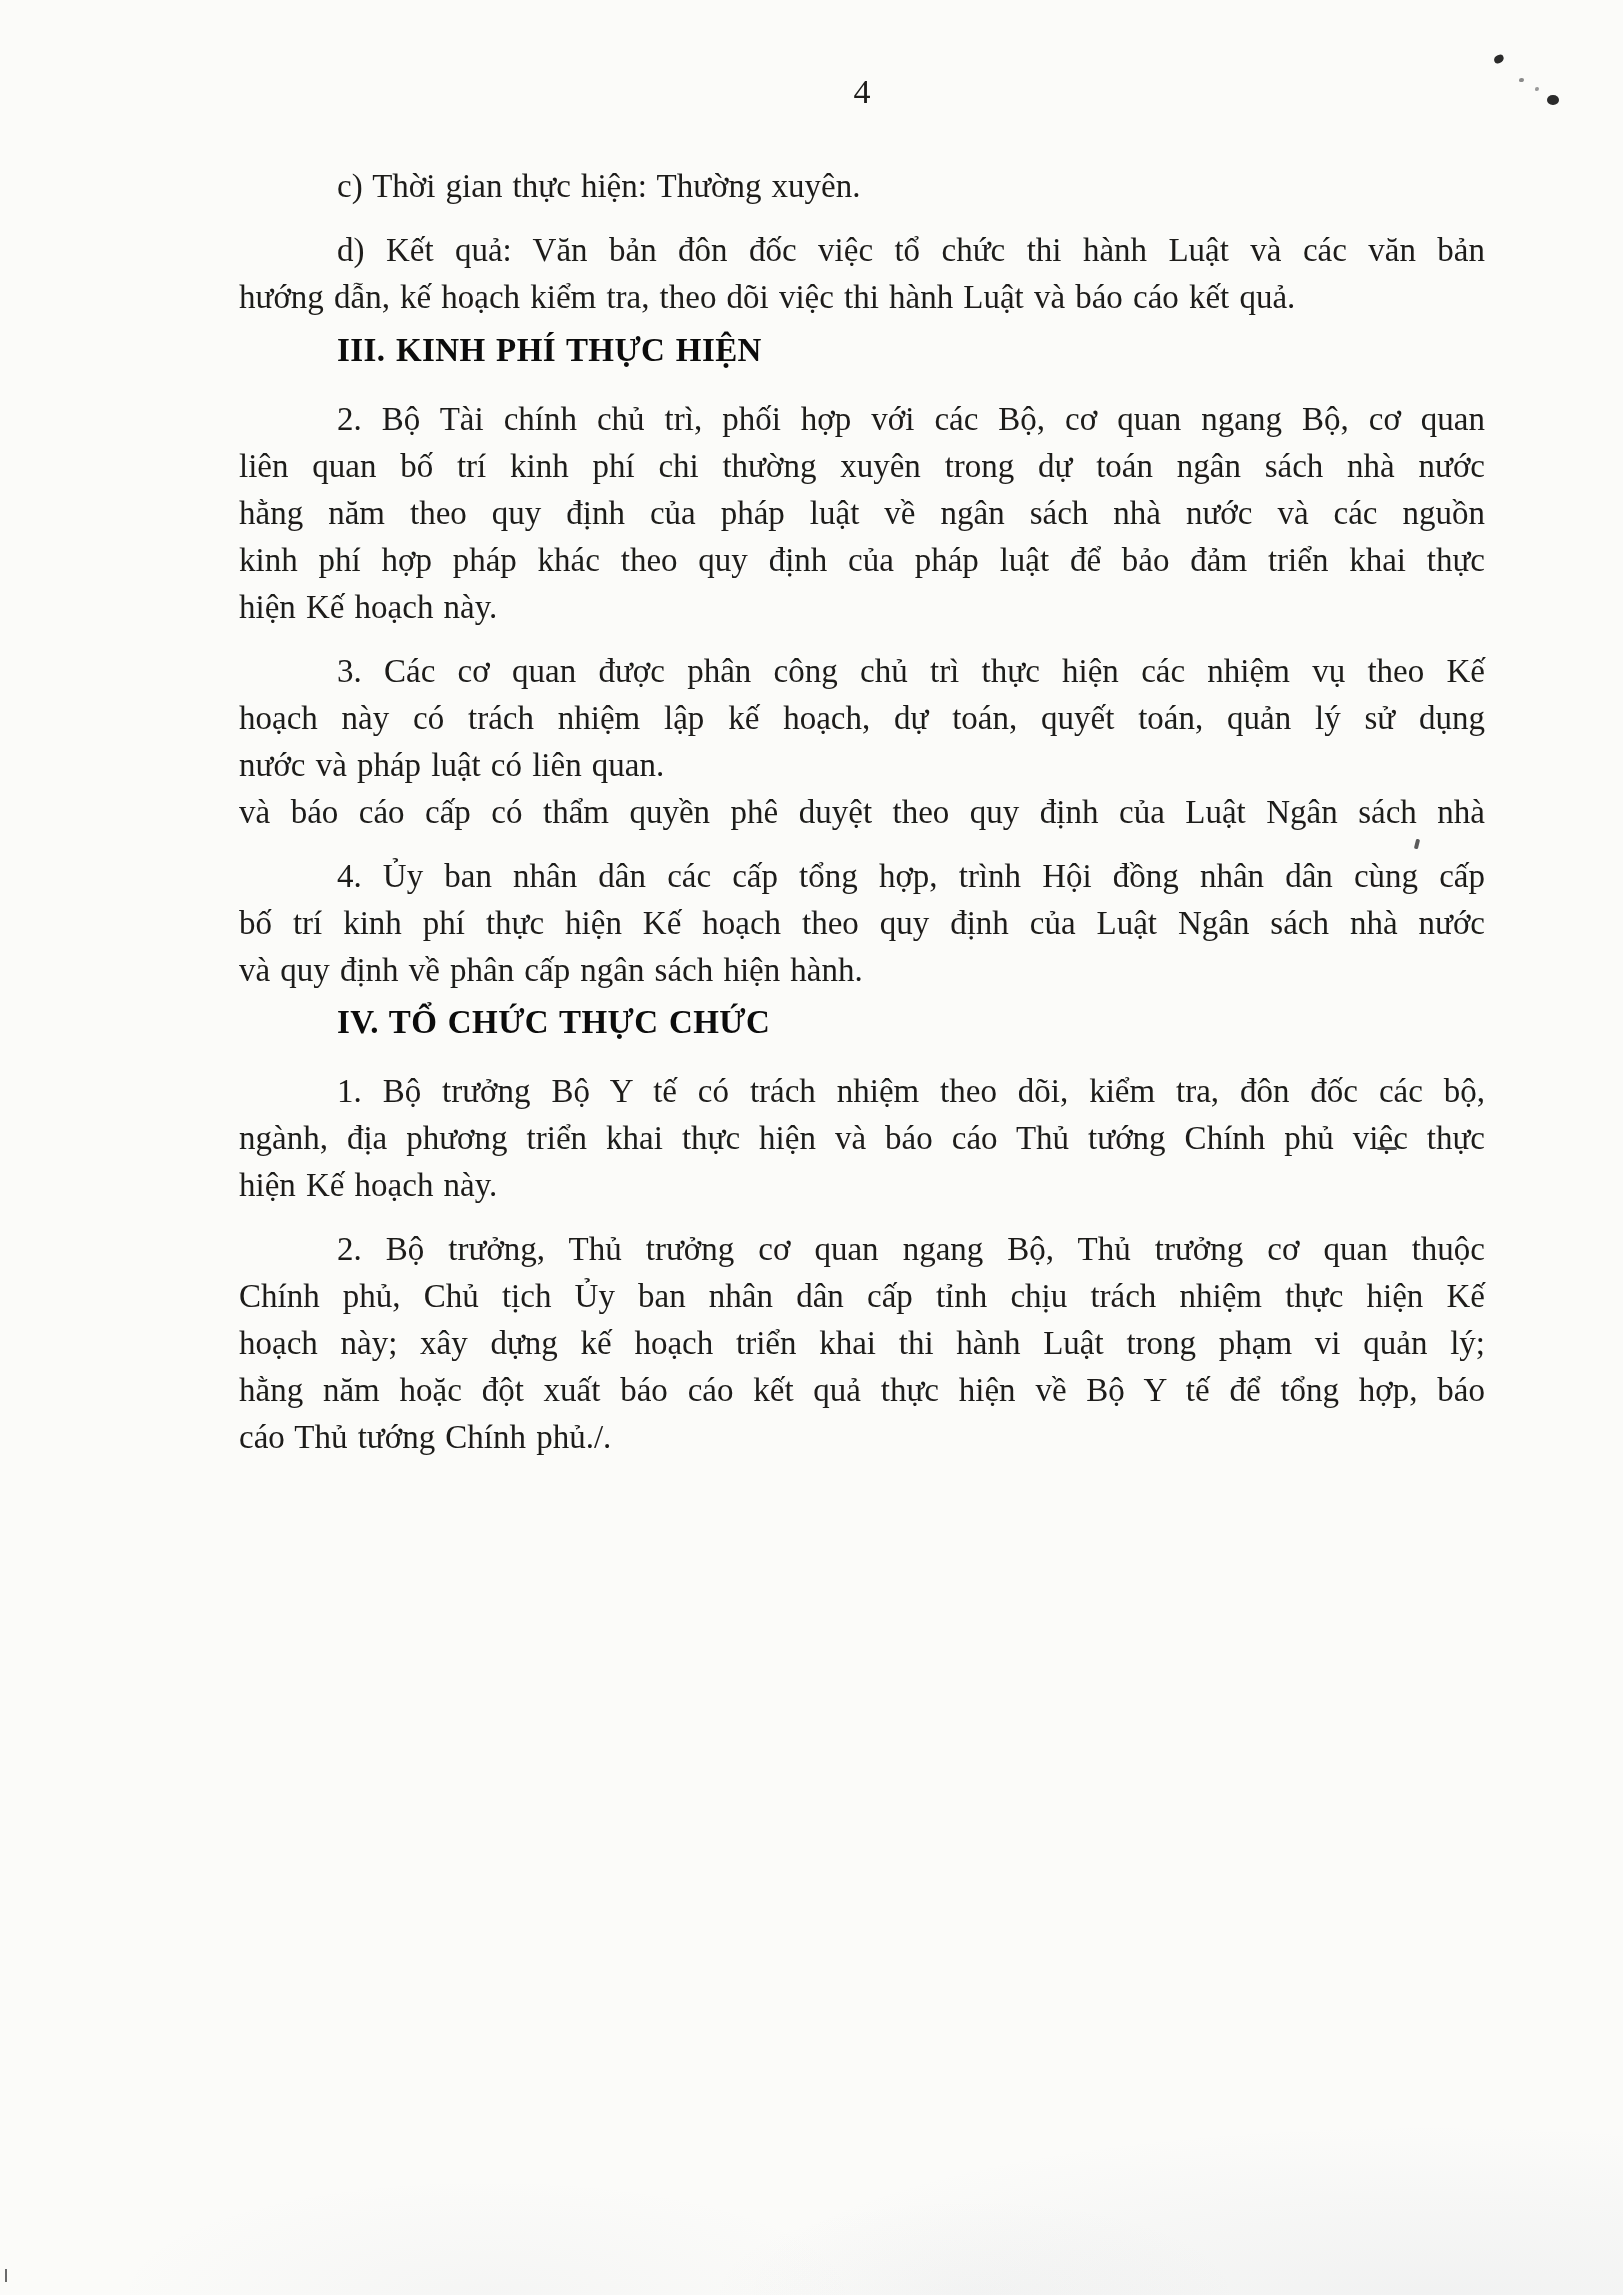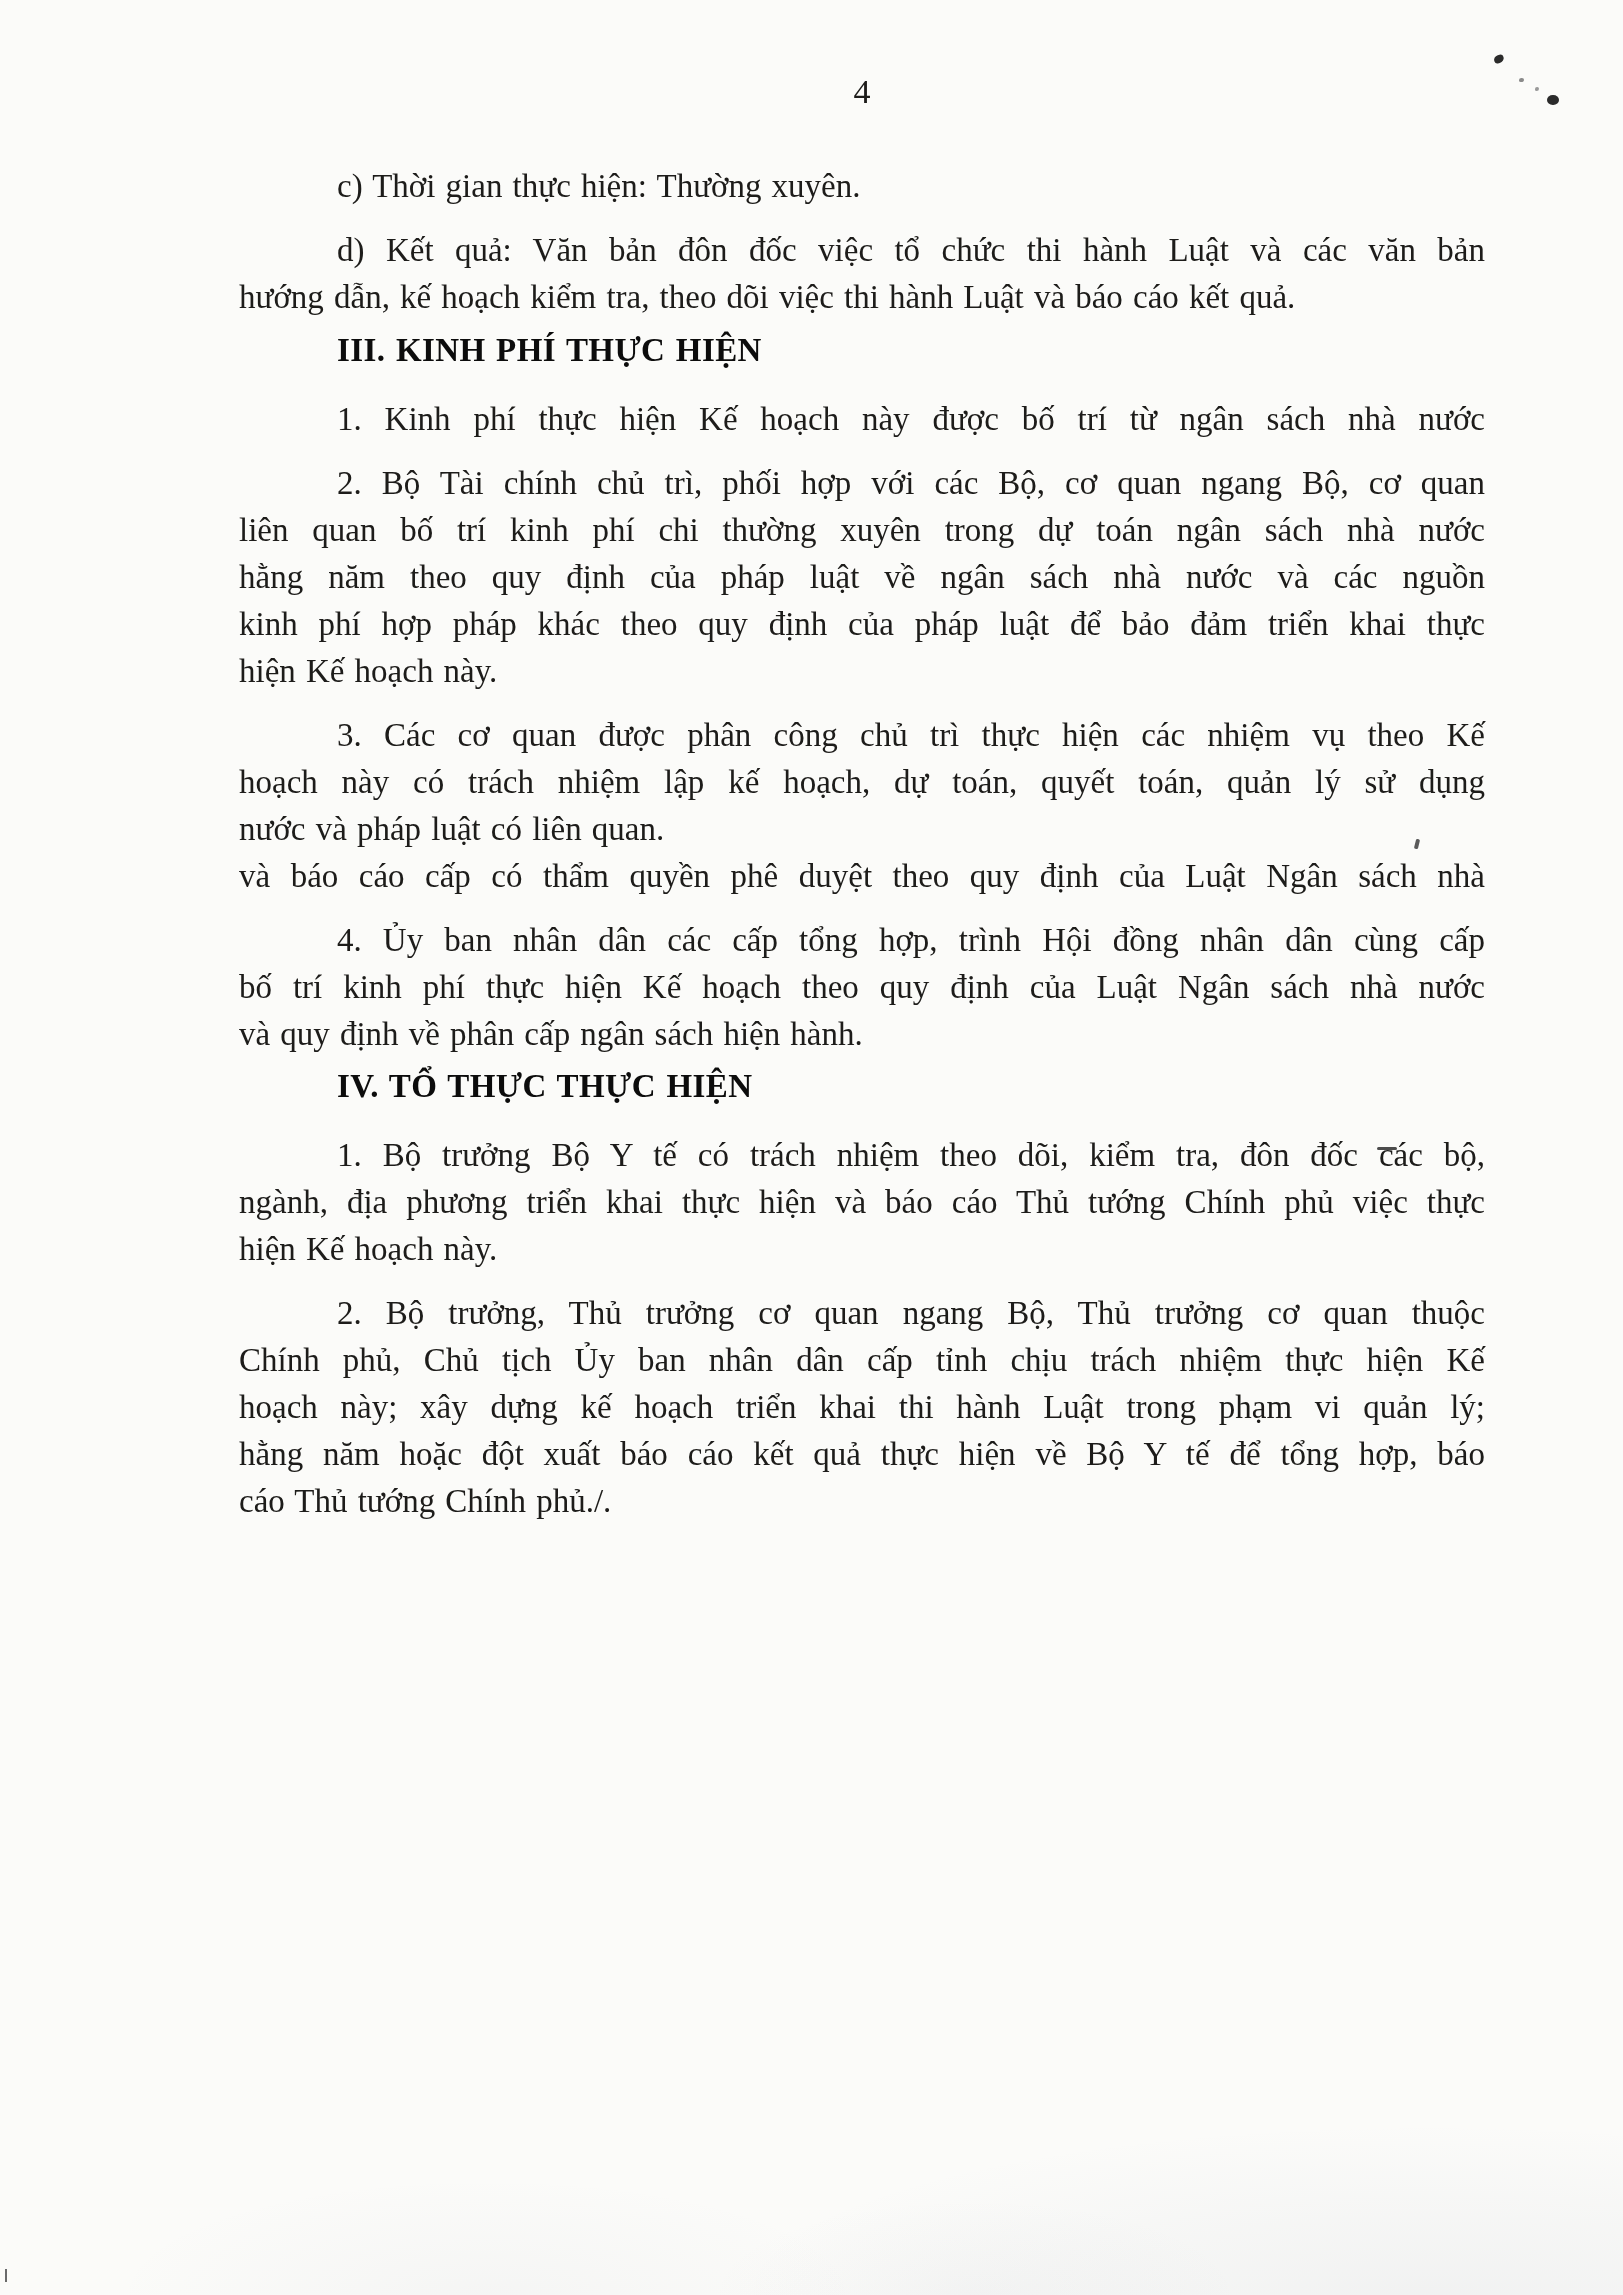--- a/index.html
+++ b/index.html
@@ -78,21 +78,20 @@
     <div class="para">
       <div class="ln ind j">d) Kết quả: Văn bản đôn đốc việc tổ chức thi hành Luật và các văn bản</div>
       <div class="ln">hướng dẫn, kế hoạch kiểm tra, theo dõi việc thi hành Luật và báo cáo kết quả.</div>
     </div>
 
     <div class="head">
       <div class="ln ind">III. KINH PHÍ THỰC HIỆN</div>
     </div>
 
     <div class="para">
-      <div class="ln ind j">1. Kinh phí thực hiện Kế hoạch này được bố trí từ ngân sách nhà nước</div>
     </div>
 
     <div class="para">
       <div class="ln ind j">2. Bộ Tài chính chủ trì, phối hợp với các Bộ, cơ quan ngang Bộ, cơ quan</div>
       <div class="ln j">liên quan bố trí kinh phí chi thường xuyên trong dự toán ngân sách nhà nước</div>
       <div class="ln j">hằng năm theo quy định của pháp luật về ngân sách nhà nước và các nguồn</div>
       <div class="ln j">kinh phí hợp pháp khác theo quy định của pháp luật để bảo đảm triển khai thực</div>
       <div class="ln">hiện Kế hoạch này.</div>
     </div>
 
@@ -103,21 +102,21 @@
       <div class="ln j">và báo cáo cấp có thẩm quyền phê duyệt theo quy định của Luật Ngân sách nhà</div>
     </div>
 
     <div class="para">
       <div class="ln ind j">4. Ủy ban nhân dân các cấp tổng hợp, trình Hội đồng nhân dân cùng cấp</div>
       <div class="ln j">bố trí kinh phí thực hiện Kế hoạch theo quy định của Luật Ngân sách nhà nước</div>
       <div class="ln">và quy định về phân cấp ngân sách hiện hành.</div>
     </div>
 
     <div class="head">
-      <div class="ln ind">IV. TỔ THỰC THỰC HIỆN</div>
+      <div class="ln ind">IV. TỔ CHỨC THỰC CHỨC</div>
     </div>
 
     <div class="para">
       <div class="ln ind j">1. Bộ trưởng Bộ Y tế có trách nhiệm theo dõi, kiểm tra, đôn đốc các bộ,</div>
       <div class="ln j">ngành, địa phương triển khai thực hiện và báo cáo Thủ tướng Chính phủ việc thực</div>
       <div class="ln">hiện Kế hoạch này.</div>
     </div>
 
     <div class="para">
       <div class="ln ind j">2. Bộ trưởng, Thủ trưởng cơ quan ngang Bộ, Thủ trưởng cơ quan thuộc</div>

